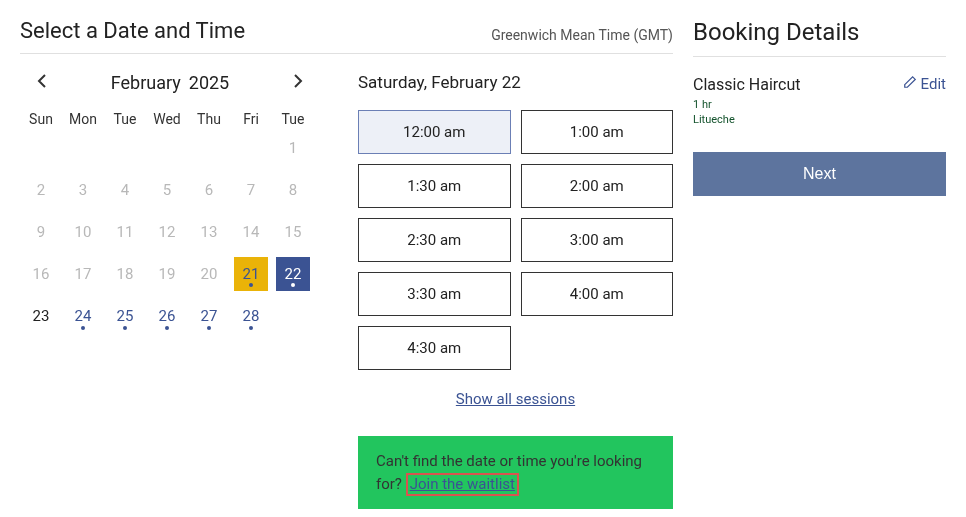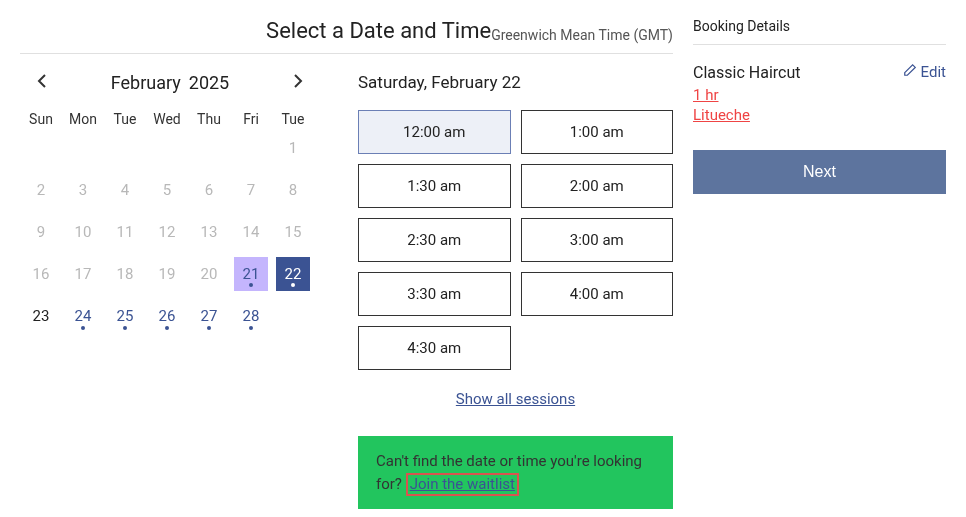--- a/index.html
+++ b/index.html
@@ -6,53 +6,53 @@
     body {
       font-family: -apple-system, BlinkMacSystemFont, "Segoe UI", Roboto, Helvetica, Arial, sans-serif;
       color: #333;
       width: 966px;
       height: 517px;
       background: #fff;
     }
     .container { display: flex; width: 100%; height: 100%; }
     .left { width: 693px; padding: 18px 20px; }
     .right { width: 273px; padding: 18px 20px 18px 0; }
-    .header-row { display: flex; justify-content: flex-end; align-items: flex-end; border-bottom: 1px solid #e0e0e0; padding-bottom: 10px; margin-bottom: 18px; }
+    .header-row { display: flex; justify-content: space-between; align-items: flex-end; border-bottom: 1px solid #e0e0e0; padding-bottom: 10px; margin-bottom: 18px; }
     .title { font-size: 22px; font-weight: 400; color: #222; }
     .tz { font-size: 14px; color: #555; }
     .content { display: flex; }
     .calendar { width: 300px; }
     .cal-head { display: flex; align-items: center; justify-content: space-between; padding: 0 12px; margin-bottom: 18px; }
     .chev { width: 20px; text-align: center; cursor: pointer; color: #333; }
     .chev svg { width: 10px; height: 16px; }
     .month-year { font-size: 18px; color: #222; }
     .month-year span + span { margin-left: 8px; }
     .dow-row { display: flex; margin-bottom: 0; }
     .dow-row div { width: 42px; text-align: center; font-size: 14px; color: #333; }
     .weeks .week { display: flex; height: 42px; align-items: center; }
     .day { width: 42px; height: 34px; display: flex; align-items: center; justify-content: center; font-size: 15px; color: #b8b8b8; position: relative; cursor: default; }
     .day.avail { color: #3b5393; cursor: pointer; }
     .day.avail::after { content: ''; position: absolute; bottom: 3px; left: 50%; transform: translateX(-50%); width: 4px; height: 4px; border-radius: 50%; background: #3b5393; }
     .day.today-like { color: #222; }
-    .day.d21 { background: #c4b5fd; color: #3b5393; width: 34px; height: 34px; margin: 0 4px; }
+    .day.d21 { background: #eab308; color: #3b5393; width: 34px; height: 34px; margin: 0 4px; }
     .day.d21::after { content: ''; position: absolute; bottom: 4px; left: 50%; transform: translateX(-50%); width: 4px; height: 4px; border-radius: 50%; background: #3b5393; }
     .day.selected { background: #3b5393; color: #fff; width: 34px; height: 34px; margin: 16px 4px; text-align: center; }
     .day.selected::after { content: ''; position: absolute; bottom: 4px; left: 50%; transform: translateX(-50%); width: 4px; height: 4px; border-radius: 50%; background: #fff; }
     .slots-col { flex: 1; padding-left: 38px; }
     .date-label { font-size: 17px; color: #222; margin-bottom: 18px; }
     .slot-grid { display: grid; grid-template-columns: 1fr 1fr; gap: 10px; margin-bottom: 20px; }
     .slot { border: 1px solid #333; background: #fff; text-align: center; padding: 12px 0; font-size: 15px; color: #222; cursor: pointer; }
     .slot.selected { background: #edf0f7; border-color: #6b7fb5; }
     .show-all { display: block; text-align: center; color: #3b5393; font-size: 15px; text-decoration: underline; margin-bottom: 28px; cursor: pointer; }
     .waitlist-box { background: #22c55e; padding: 14px 18px; font-size: 15px; color: #333; line-height: 1.5; }
     .waitlist-link { color: #3b5393; text-decoration: underline; border: 2px solid #d9534f; padding: 0 2px 1px 2px; cursor: pointer; }
-    .details-title { font-size: 14px; font-weight: 400; color: #222; border-bottom: 1px solid #e0e0e0; padding-bottom: 10px; margin-bottom: 18px; }
+    .details-title { font-size: 24px; font-weight: 400; color: #222; border-bottom: 1px solid #e0e0e0; padding-bottom: 10px; margin-bottom: 18px; }
     .service-row { display: flex; justify-content: space-between; align-items: flex-start; }
     .service-name { font-size: 16px; color: #222; margin-bottom: 4px; }
-    .service-meta { font-size: 15px; color: #ef4444; margin-bottom: 2px; text-decoration: underline; }
+    .service-meta { font-size: 11px; color: #14532d; margin-bottom: 2px; }
     .edit-link { color: #3b5393; font-size: 15px; cursor: pointer; display: flex; gap: 4px; }
     .edit-link svg { width: 14px; height: 14px; }
     .next-btn { margin-top: 24px; width: 100%; background: #5d749e; color: #fff; border: none; padding: 13px 0; font-size: 16px; cursor: pointer; }
   </style>
 </head>
 <body>
 
 <div class="container">
   <div class="left">
     <div class="header-row">

